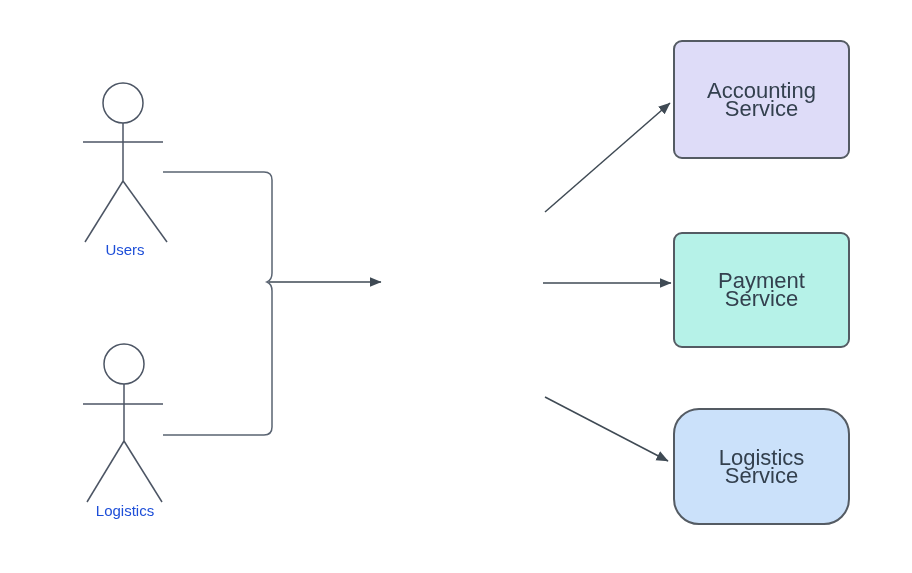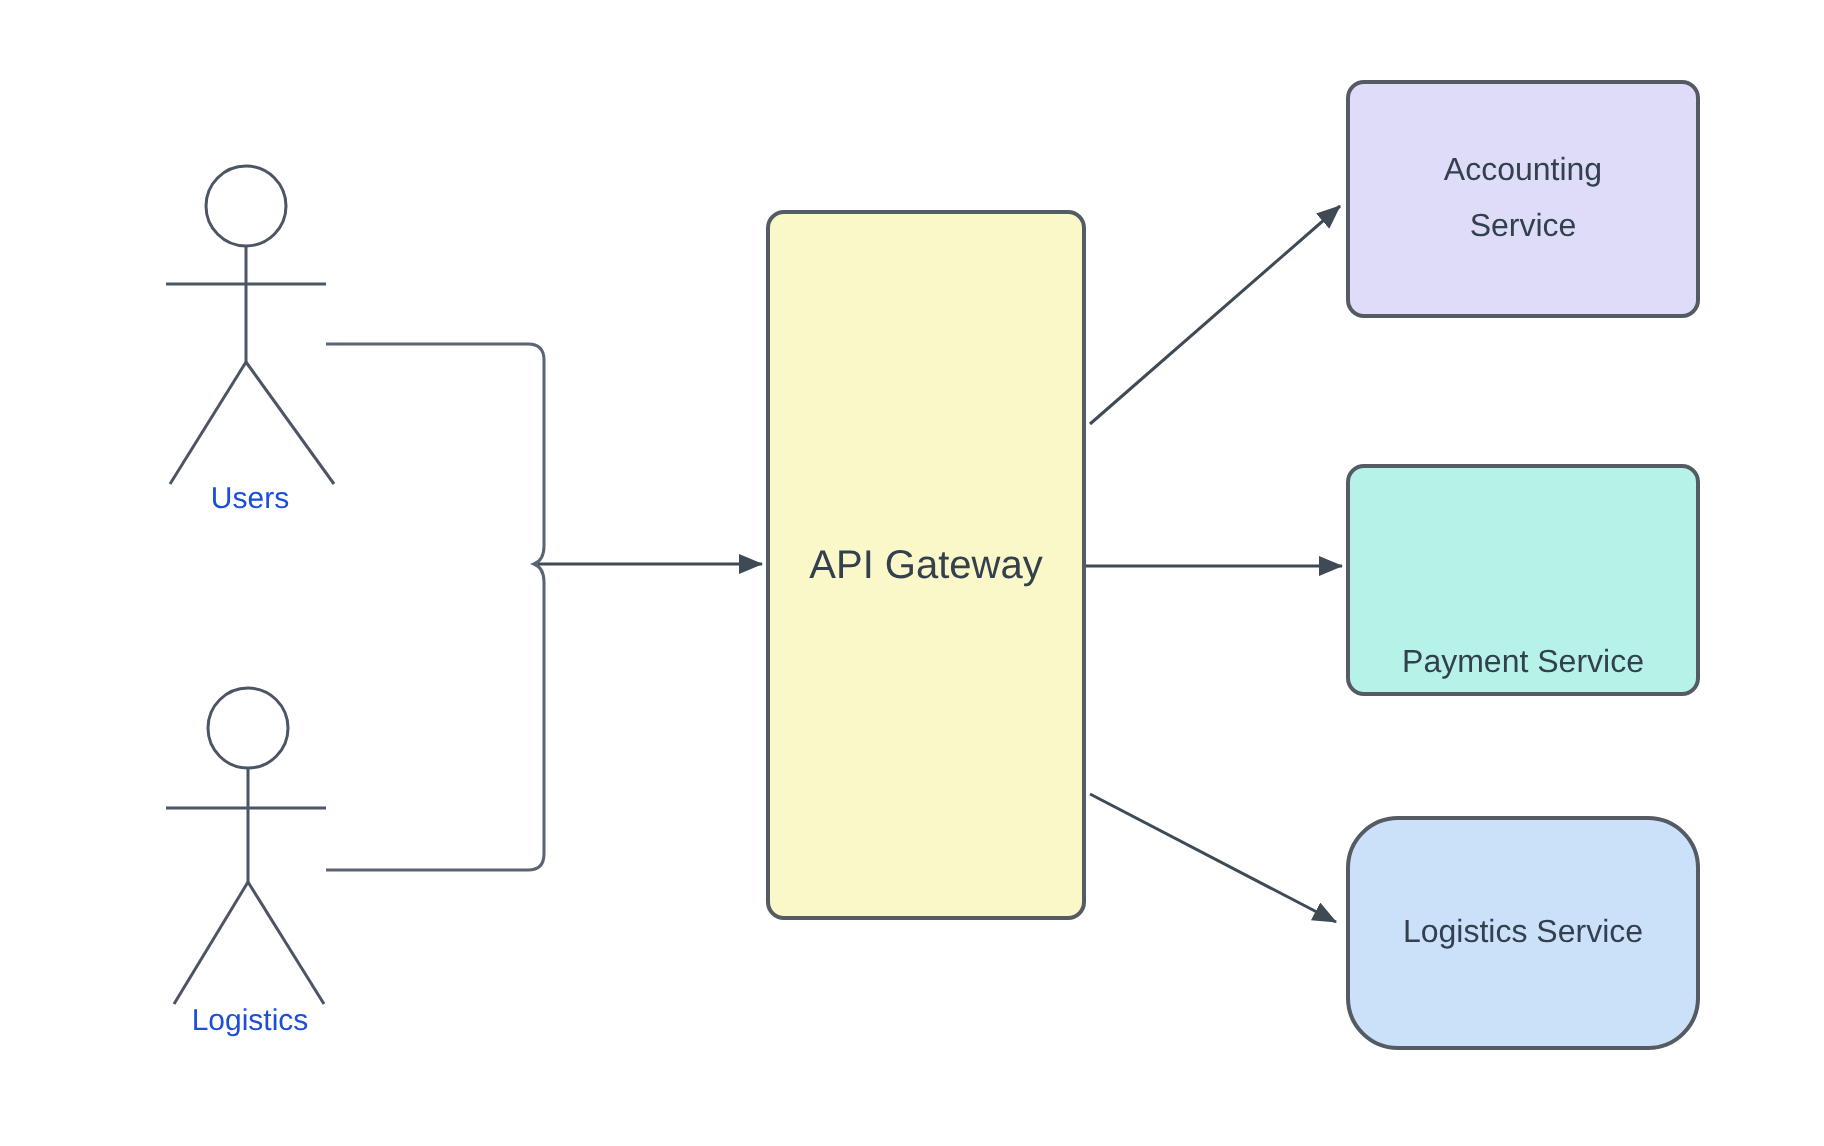--- a/index.html
+++ b/index.html
@@ -26,22 +26,22 @@
     border-radius: 9px;
     display: flex;
     align-items: center;
     justify-content: center;
     text-align: center;
     color: #33404e;
   }
   .node .node-label {
     display: inline-block;
     max-width: 126px;
-    font-size: 16px;
-    line-height: 28px;
+    font-size: 22px;
+    line-height: 18px;
   }
   .node.gateway { left: 383px; top: 105px; width: 160px; height: 355px; }
   .node.gateway .node-label { max-width: 150px; font-size: 20px; line-height: 24px; }
   .node.svc-accounting { left: 673px; top: 40px;  width: 177px; height: 119px; }
   .node.svc-payment    { left: 673px; top: 232px; width: 177px; height: 116px; }
   .node.svc-logistics  { left: 673px; top: 408px; width: 177px; height: 117px; border-radius: 26px; }
   .actor-label {
     position: absolute;
     color: #1d4ed8;
     font-size: 15px;
@@ -83,29 +83,26 @@
 
     <line x1="269" y1="282" x2="381" y2="282" stroke="#3f4a54" stroke-width="1.5" marker-end="url(#arrow)"></line>
 
     <line x1="545" y1="212" x2="670" y2="103" stroke="#3f4a54" stroke-width="1.5" marker-end="url(#arrow)"></line>
 
     <line x1="543" y1="283" x2="671" y2="283" stroke="#3f4a54" stroke-width="1.5" marker-end="url(#arrow)"></line>
 
     <line x1="545" y1="397" x2="668" y2="461" stroke="#3f4a54" stroke-width="1.5" marker-end="url(#arrow)"></line>
   </svg>
 
-  <div class="node gateway" style="background-color: rgb(250, 248, 200);">
-    <span class="node-label">API Gateway</span>
-  </div>
 
   <div class="node svc-accounting" style="background-color: rgb(222, 220, 248);">
     <span class="node-label">Accounting Service</span>
   </div>
 
-  <div class="node svc-payment" style="background-color: rgb(182, 242, 232); align-items: flex-end;">
+  <div class="node svc-payment" style="background-color: rgb(182, 242, 232);">
     <span class="node-label">Payment Service</span>
   </div>
 
   <div class="node svc-logistics" style="background-color: rgb(203, 225, 250);">
     <span class="node-label">Logistics Service</span>
   </div>
 
   <div class="actor-label users">Users</div>
   <div class="actor-label developers">Logistics</div>
 

